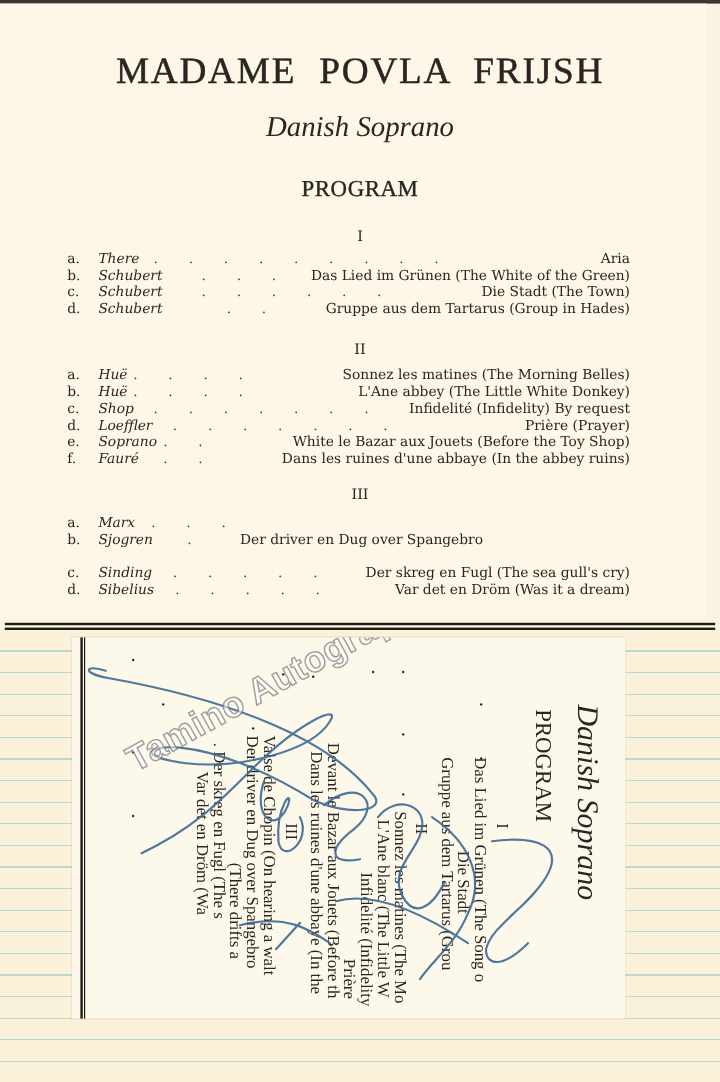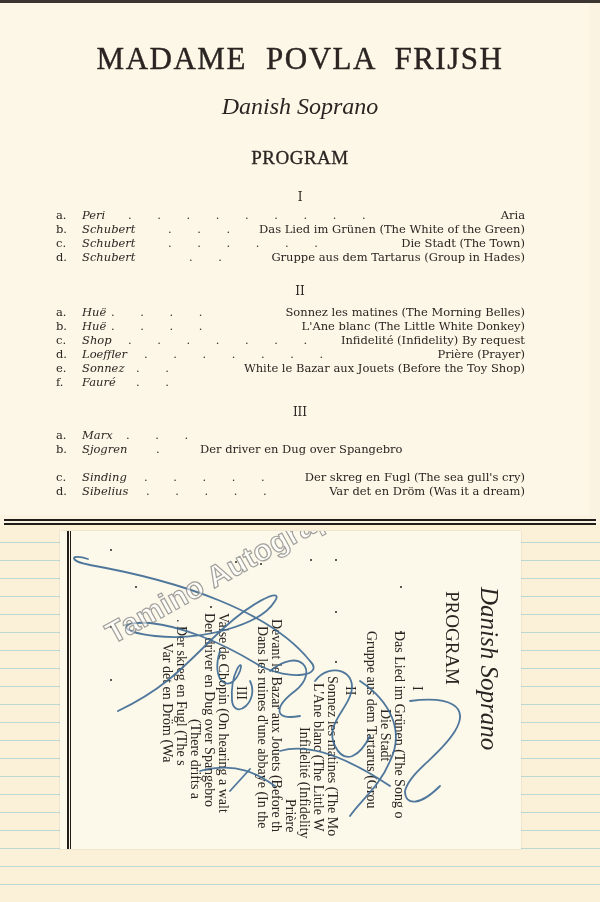--- a/index.html
+++ b/index.html
@@ -96,21 +96,21 @@
 <div class="top-edge"></div>
 
 <div class="program-page">
   <div class="title">MADAME POVLA FRIJSH</div>
   <div class="subtitle">Danish Soprano</div>
   <div class="program-heading">PROGRAM</div>
 
   <div class="section-numeral" style="top:187px">I</div>
   <div class="entry" style="top:205px">
     <span class="letter">a.</span>
-    <span class="composer">Peri</span>
+    <span class="composer">There</span>
     <span class="leader" style="left:72px">.       .       .       .       .       .       .       .       .</span>
     <span class="work">Aria</span>
   </div>
   <div class="entry" style="top:219px">
     <span class="letter">b.</span>
     <span class="composer">Schubert</span>
     <span class="leader" style="left:112px">.       .       .</span>
     <span class="work">Das Lied im Grünen (The White of the Green)</span>
   </div>
   <div class="entry" style="top:233px">
@@ -130,44 +130,45 @@
   <div class="entry" style="top:302px">
     <span class="letter">a.</span>
     <span class="composer">Huë</span>
     <span class="leader" style="left:55px">.       .       .       .</span>
     <span class="work">Sonnez les matines (The Morning Belles)</span>
   </div>
   <div class="entry" style="top:316px">
     <span class="letter">b.</span>
     <span class="composer">Huë</span>
     <span class="leader" style="left:55px">.       .       .       .</span>
-    <span class="work">L'Ane blanc (The Little White Donkey)</span>
+    <span class="work">L'Ane abbey (The Little White Donkey)</span>
   </div>
   <div class="entry" style="top:330px">
     <span class="letter">c.</span>
     <span class="composer">Shop</span>
     <span class="leader" style="left:72px">.       .       .       .       .       .       .</span>
     <span class="work">Infidelité (Infidelity) By request</span>
   </div>
   <div class="entry" style="top:344px">
     <span class="letter">d.</span>
     <span class="composer">Loeffler</span>
     <span class="leader" style="left:88px">.       .       .       .       .       .       .</span>
     <span class="work">Prière (Prayer)</span>
   </div>
   <div class="entry" style="top:358px">
     <span class="letter">e.</span>
-    <span class="composer">Sonnez</span>
+    <span class="composer">Soprano</span>
     <span class="leader" style="left:80px">.       .</span>
     <span class="work">White le Bazar aux Jouets (Before the Toy Shop)</span>
   </div>
   <div class="entry" style="top:372px">
     <span class="letter">f.</span>
     <span class="composer">Fauré</span>
     <span class="leader" style="left:80px">.       .</span>
+    <span class="work">Dans les ruines d'une abbaye (In the abbey ruins)</span>
   </div>
 
   <div class="section-numeral" style="top:402px">III</div>
   <div class="entry" style="top:425px">
     <span class="letter">a.</span>
     <span class="composer">Marx</span>
     <span class="leader" style="left:70px">.       .       .</span>
   </div>
   <div class="entry" style="top:439px">
     <span class="letter">b.</span>

